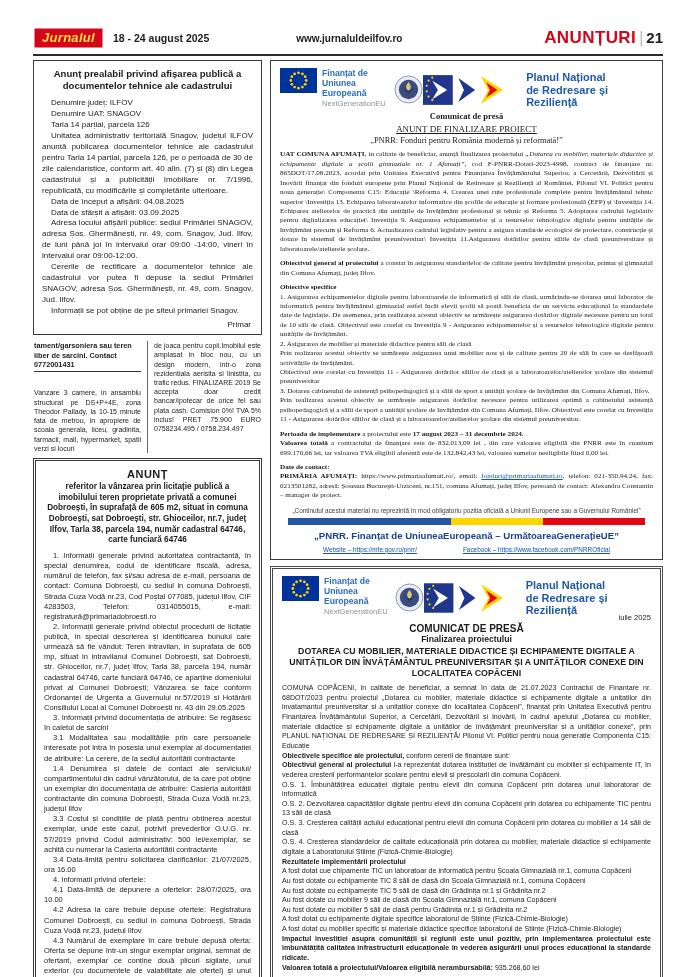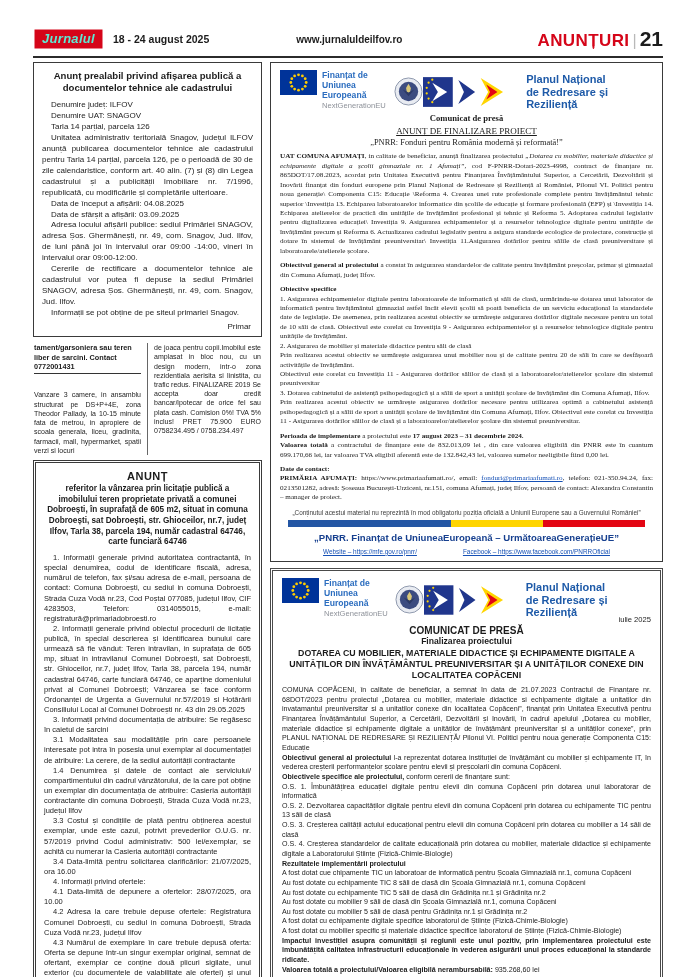--- a/index.html
+++ b/index.html
@@ -7,30 +7,30 @@
   body {
     background:#fdfdfc; color:#1c1c1c; overflow:hidden;
     font-family:"Liberation Sans", sans-serif;
     -webkit-font-smoothing:antialiased;
   }
   .page { width:696px; height:977px; padding:27px 33px 0 33px; background:#fff; }
 
   
   .masthead { display:flex; align-items:center; gap:9px; padding-bottom:5px; border-bottom:2.5px solid #2b2b2b; }
   .brand {
-    background:#d50519; color:#5eead4; font-weight:bold; font-style:italic;
+    background:#d50519; color:#fde047; font-weight:bold; font-style:italic;
     font-size:13px; padding:3px 9px 4px; letter-spacing:.3px;
     box-shadow: inset 0 0 0 1.5px #fff, inset 0 0 0 3px #d50519;
   }
   .issue-date { font-size:10.5px; font-weight:600; }
   .site-url { font-size:10px; font-weight:700; margin-left:78px; }
   .section-wrap { margin-left:auto; display:flex; align-items:baseline; gap:3px; }
   .section-title { color:#d50519; font-weight:800; font-size:17px; letter-spacing:.4px; }
   .page-divider { color:#b9b9b9; font-size:16px; font-weight:300; }
-  .page-number { font-size:21px; font-weight:800; }
+  .page-number { font-size:15px; font-weight:800; }
 
   
   .content { display:flex; gap:8px; margin-top:4px; }
   .col-left { width:229px; flex:none; display:flex; flex-direction:column; }
   .col-right { flex:1; display:flex; flex-direction:column; gap:6px; }
 
   
   .box { background:#fff; }
   .snagov { border:1.5px solid #3a3a3a; padding:7px 8px 5px; }
   .snagov h2 { font-size:9.6px; line-height:1.25; text-align:center; margin:0 6px 6px; }
@@ -298,22 +298,22 @@
               <div>de Redresare și Reziliență</div>
             </div>
           </div>
         </div>
         <div class="bdate">iulie 2025</div>
         <div class="btitle1">COMUNICAT DE PRESĂ</div>
         <div class="btitle2">Finalizarea proiectului</div>
         <div class="btitle3">DOTAREA CU MOBILIER, MATERIALE DIDACTICE ȘI ECHIPAMENTE DIGITALE A UNITĂȚILOR DIN ÎNVĂȚĂMÂNTUL PREUNIVERSITAR ȘI A UNITĂȚILOR CONEXE DIN LOCALITATEA COPĂCENI</div>
         <div class="bparas">
             <div>COMUNA COPĂCENI, în calitate de beneficiar, a semnat în data de 21.07.2023 Contractul de Finanțare nr. 68DOT/2023 pentru proiectul „Dotarea cu mobilier, materiale didactice si echipamente digitale a unitatilor din invatamantul preuniversitar si a unitatilor conexe din localitatea Copăceni”, finanțat prin Unitatea Executivă pentru Finanțarea Învățământului Superior, a Cercetării, Dezvoltării și Inovării, în cadrul apelului „Dotarea cu mobilier, materiale didactice și echipamente digitale a unităților de învățământ preuniversitar și a unităților conexe”, prin PLANUL NAȚIONAL DE REDRESARE ȘI REZILIENȚĂ/ Pilonul VI. Politici pentru noua generație Componenta C15: Educație</div>
+            <div><b>Obiectivele specifice ale proiectului,</b><span> conform cererii de finanțare sunt:</span></div>
             <div><b>Obiectivul general al proiectului</b><span> l-a reprezentat dotarea instituției de învățământ cu mobilier și echipamente IT, în vederea creșterii performanțelor școlare pentru elevii și preșcolarii din comuna Copăceni.</span></div>
-            <div><b>Obiectivele specifice ale proiectului,</b><span> conform cererii de finanțare sunt:</span></div>
             <div>O.S. 1. Îmbunătățirea educației digitale pentru elevii din comuna Copăceni prin dotarea unui laboratorar de informatică</div>
             <div>O.S. 2. Dezvoltarea capacităților digitale pentru elevii din comuna Copăceni prin dotarea cu echipamente TIC pentru 13 săli de clasă</div>
             <div>O.S. 3. Creșterea calității actului educațional pentru elevii din comuna Copăceni prin dotarea cu mobilier a 14 săli de clasă</div>
             <div>O.S. 4. Creșterea standardelor de calitate educațională prin dotarea cu mobilier, materiale didactice și echipamente digitale a Laboratorului Științe (Fizică-Chimie-Biologie)</div>
             <div><b>Rezultatele implementării proiectului</b></div>
             <div>A fost dotat cue chipamente TIC un laboratoar de informatică pentru Școala Gimnazială nr.1, comuna Copăceni</div>
             <div>Au fost dotate cu echipamente TIC  8 săli de clasă din Școala Gimnazială nr.1, comuna Copăceni</div>
             <div>Au fost dotate cu echipamente TIC 5 săli de clasă din Grădinița nr.1 și Grădinița nr.2</div>
             <div>Au fost dotate cu mobilier 9 săli de clasă din Școala Gimnazială nr.1, comuna Copăceni</div>
             <div>Au fost dotate cu mobilier  5 săli de clasă pentru Grădinița nr.1 și Grădinița nr.2</div>

